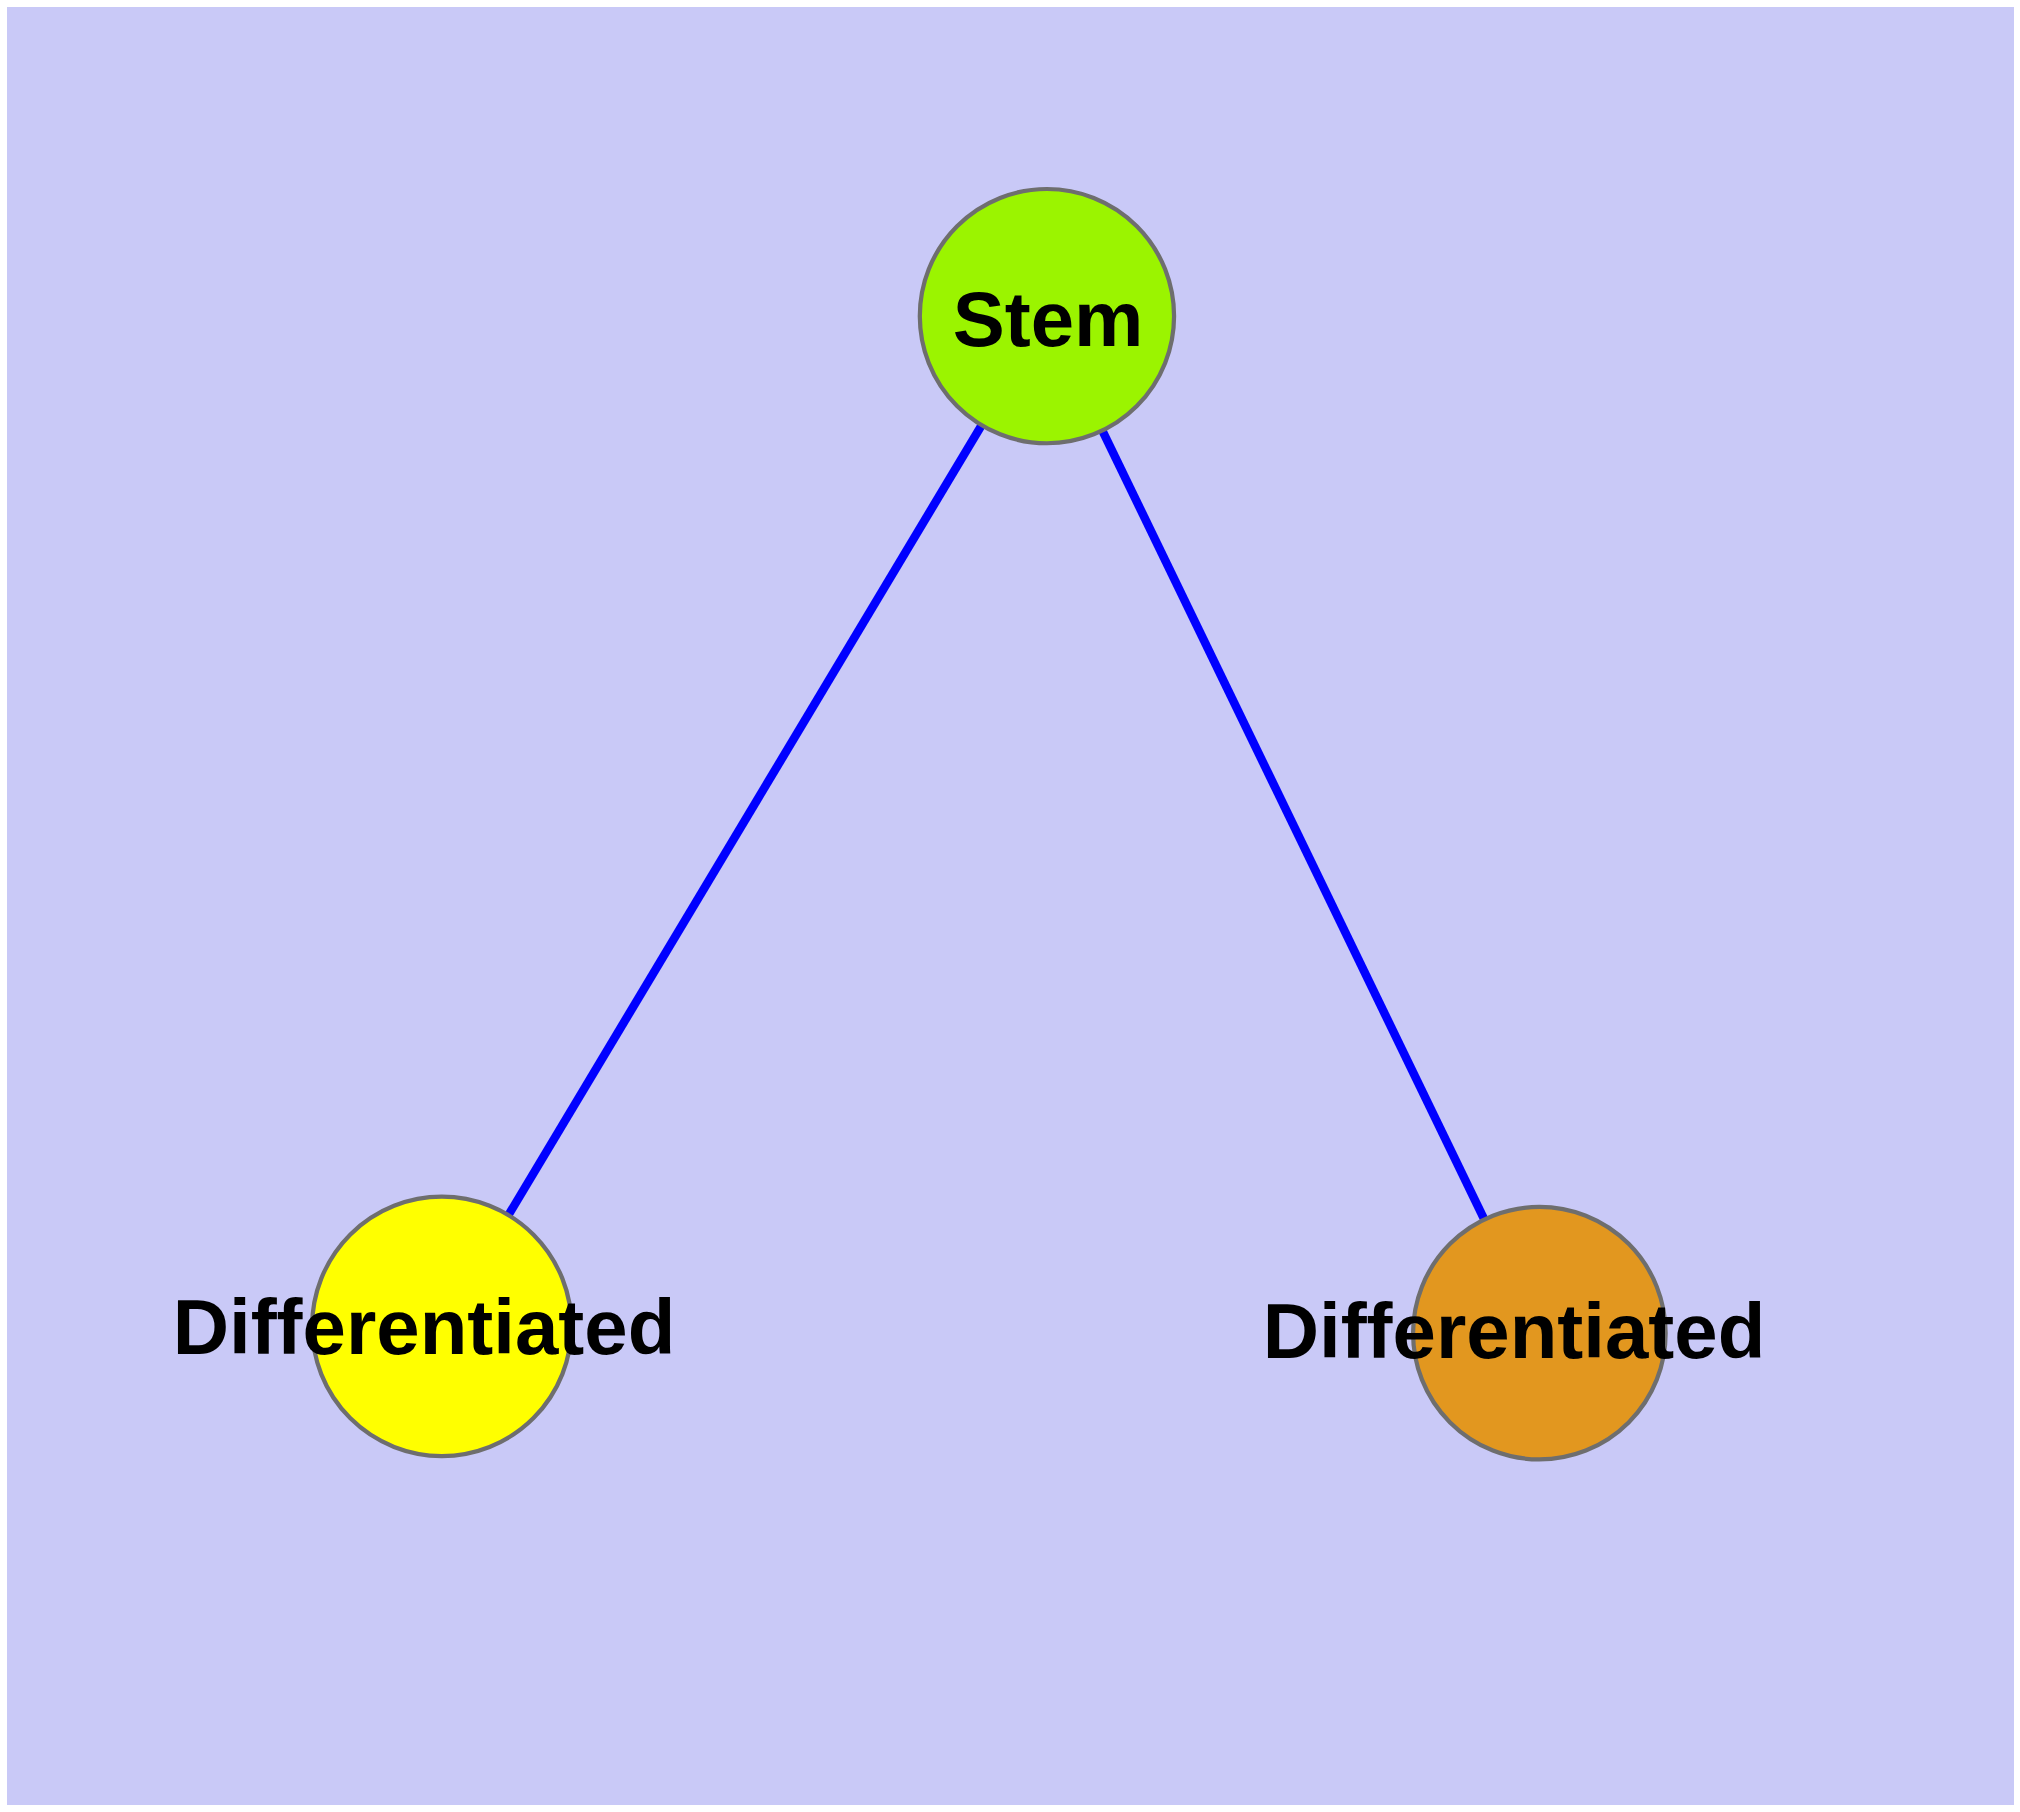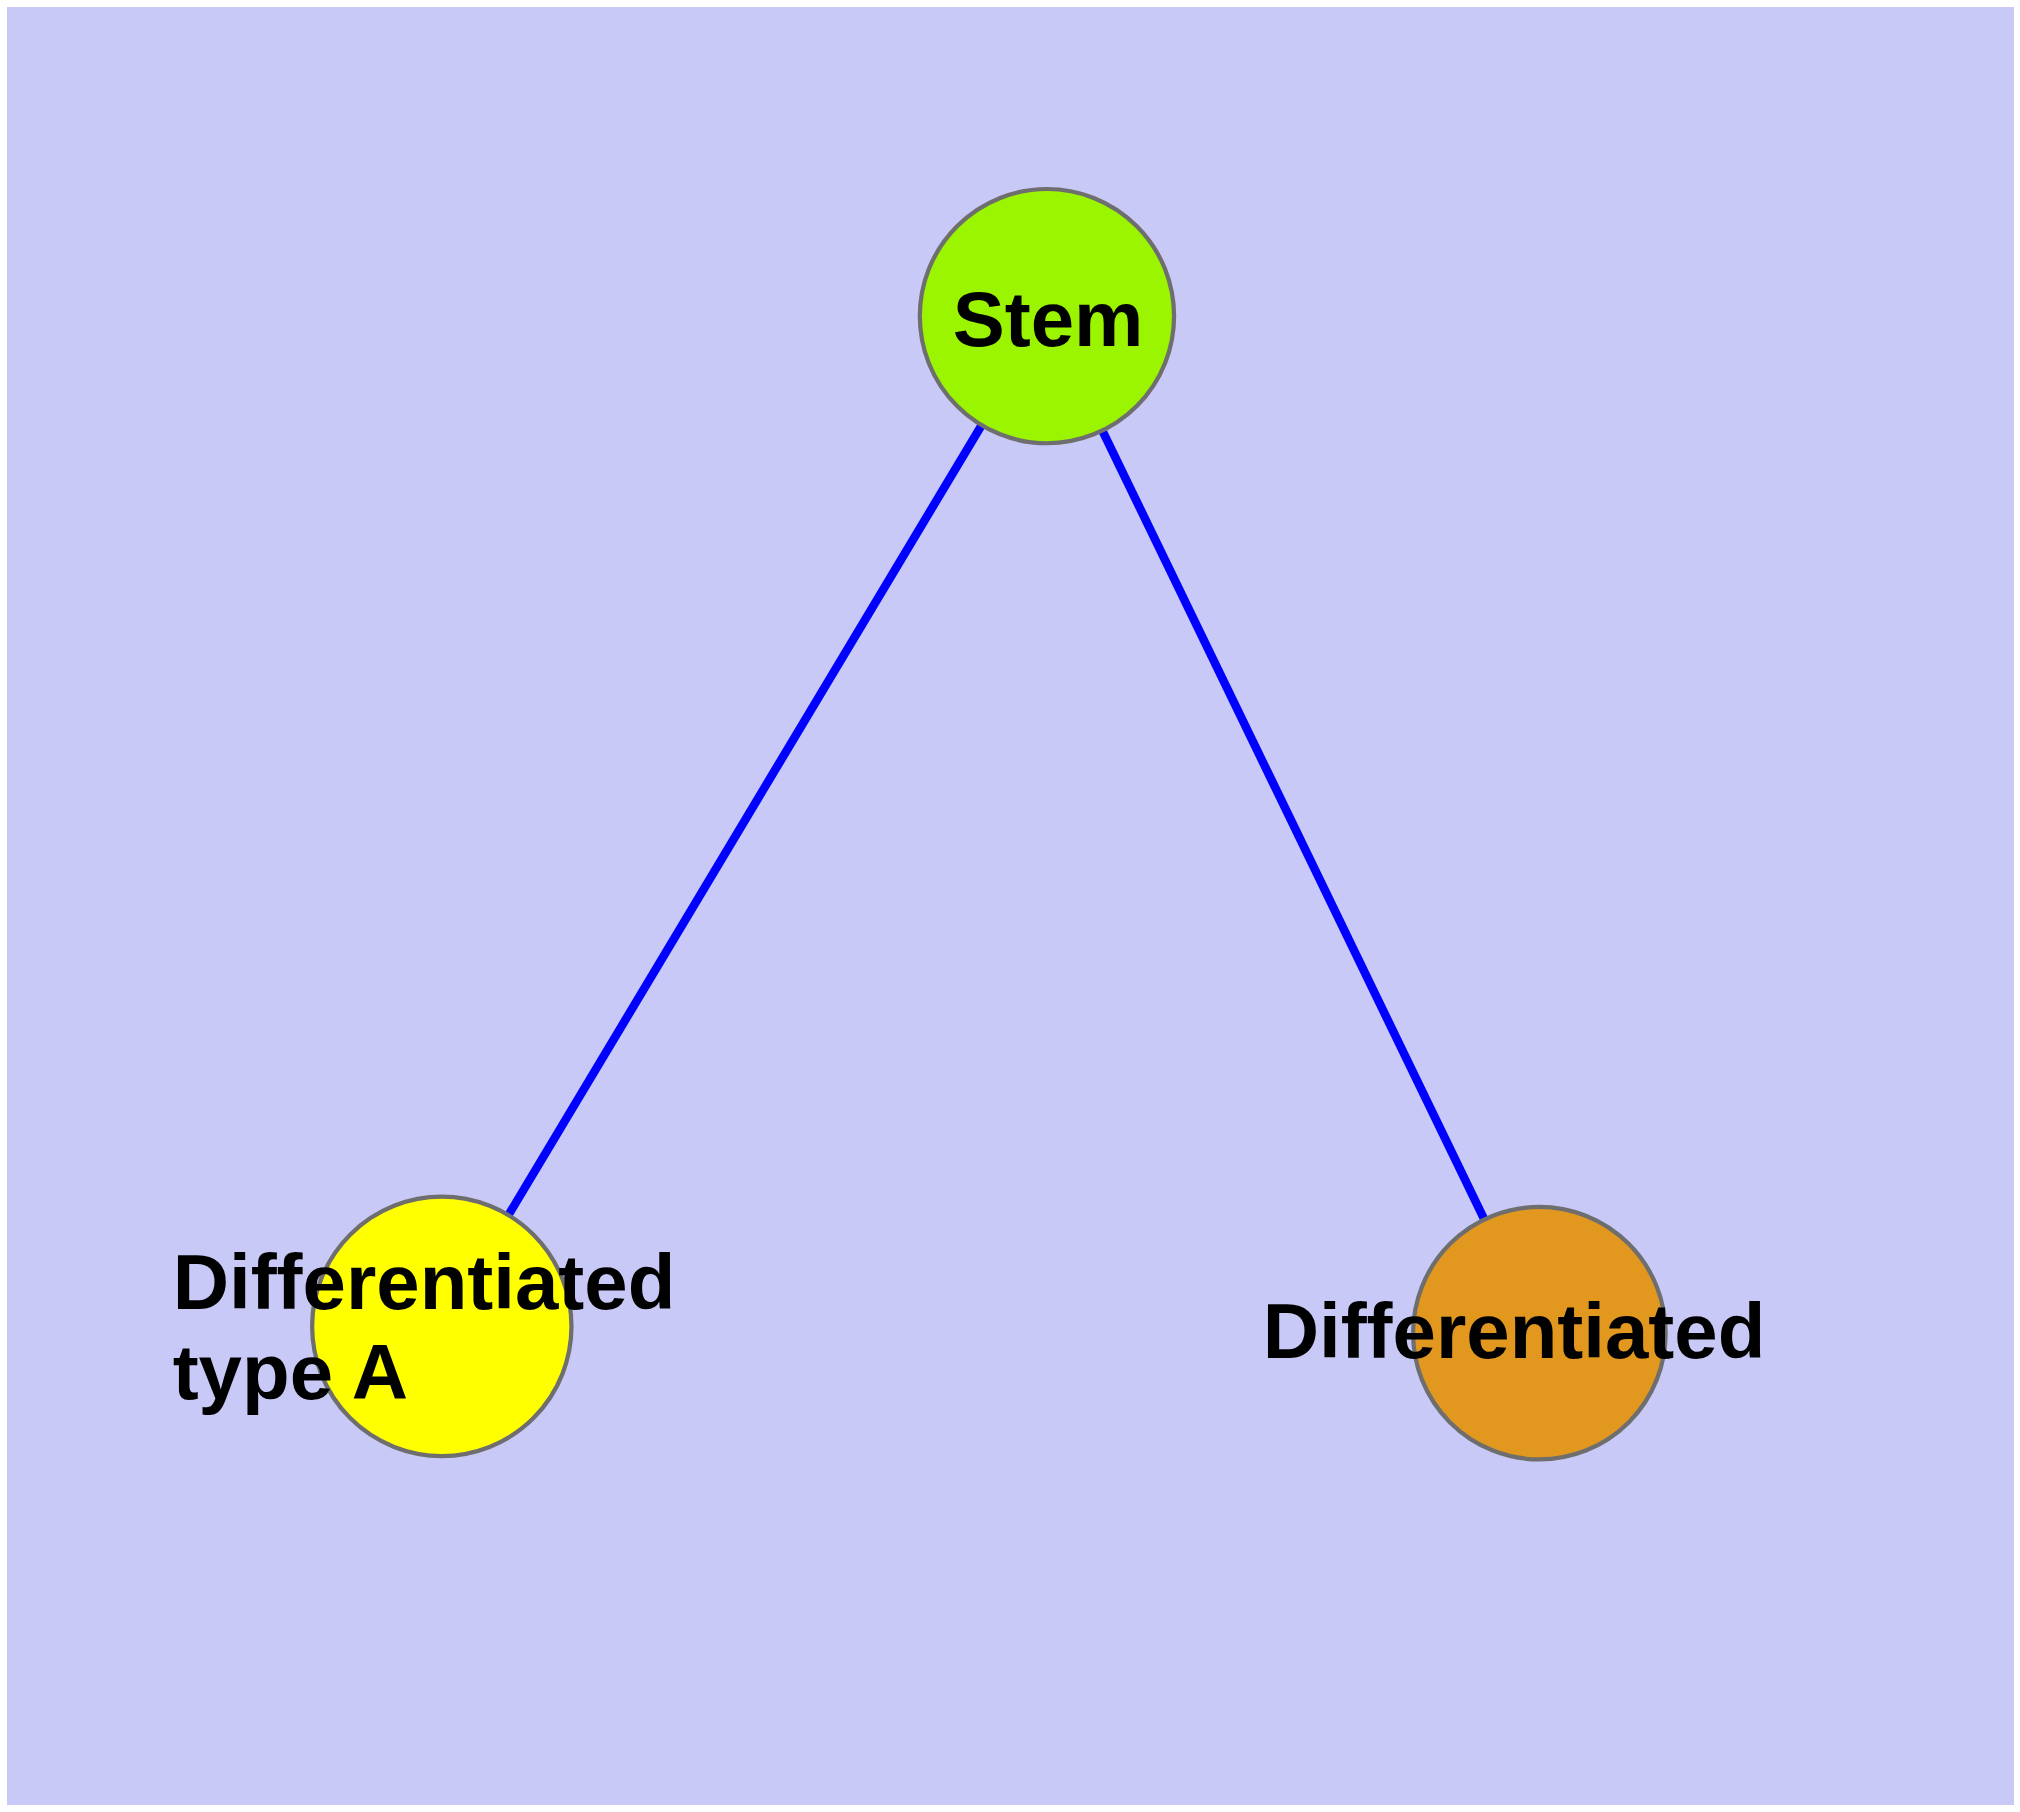--- a/index.html
+++ b/index.html
@@ -26,20 +26,21 @@
     position: absolute;
     left: 0;
     top: 0;
     width: 2021px;
     height: 1812px;
     display: block;
   }
   .node-label {
     position: absolute;
     transform: translate(-50%, -50%);
+    text-align: center;
     white-space: nowrap;
     font-size: 78px;
     line-height: 90px;
     font-weight: bold;
     color: #000000;
     letter-spacing: 0;
   }
 </style>
 </head>
 <body>
@@ -56,21 +57,20 @@
     <circle cx="521" cy="1565" r="153" fill="#ffff00" stroke="#6e6e6e" stroke-width="5"></circle>
     <circle cx="1816" cy="1573" r="149" fill="#e2971f" stroke="#6e6e6e" stroke-width="5"></circle>
   </svg>
 
   <div class="node-label" style="left: 1048px; top: 319px;">
     <div>Stem</div>
   </div>
 
   <div class="node-label" style="left: 424px; top: 1327px;">
     <div>Differentiated</div>
-    <div>type A</div>
   </div>
 
   <div class="node-label" style="left: 1514px; top: 1331px;">
     <div>Differentiated</div>
   </div>
 
 </div>
 
 
 </body></html>

